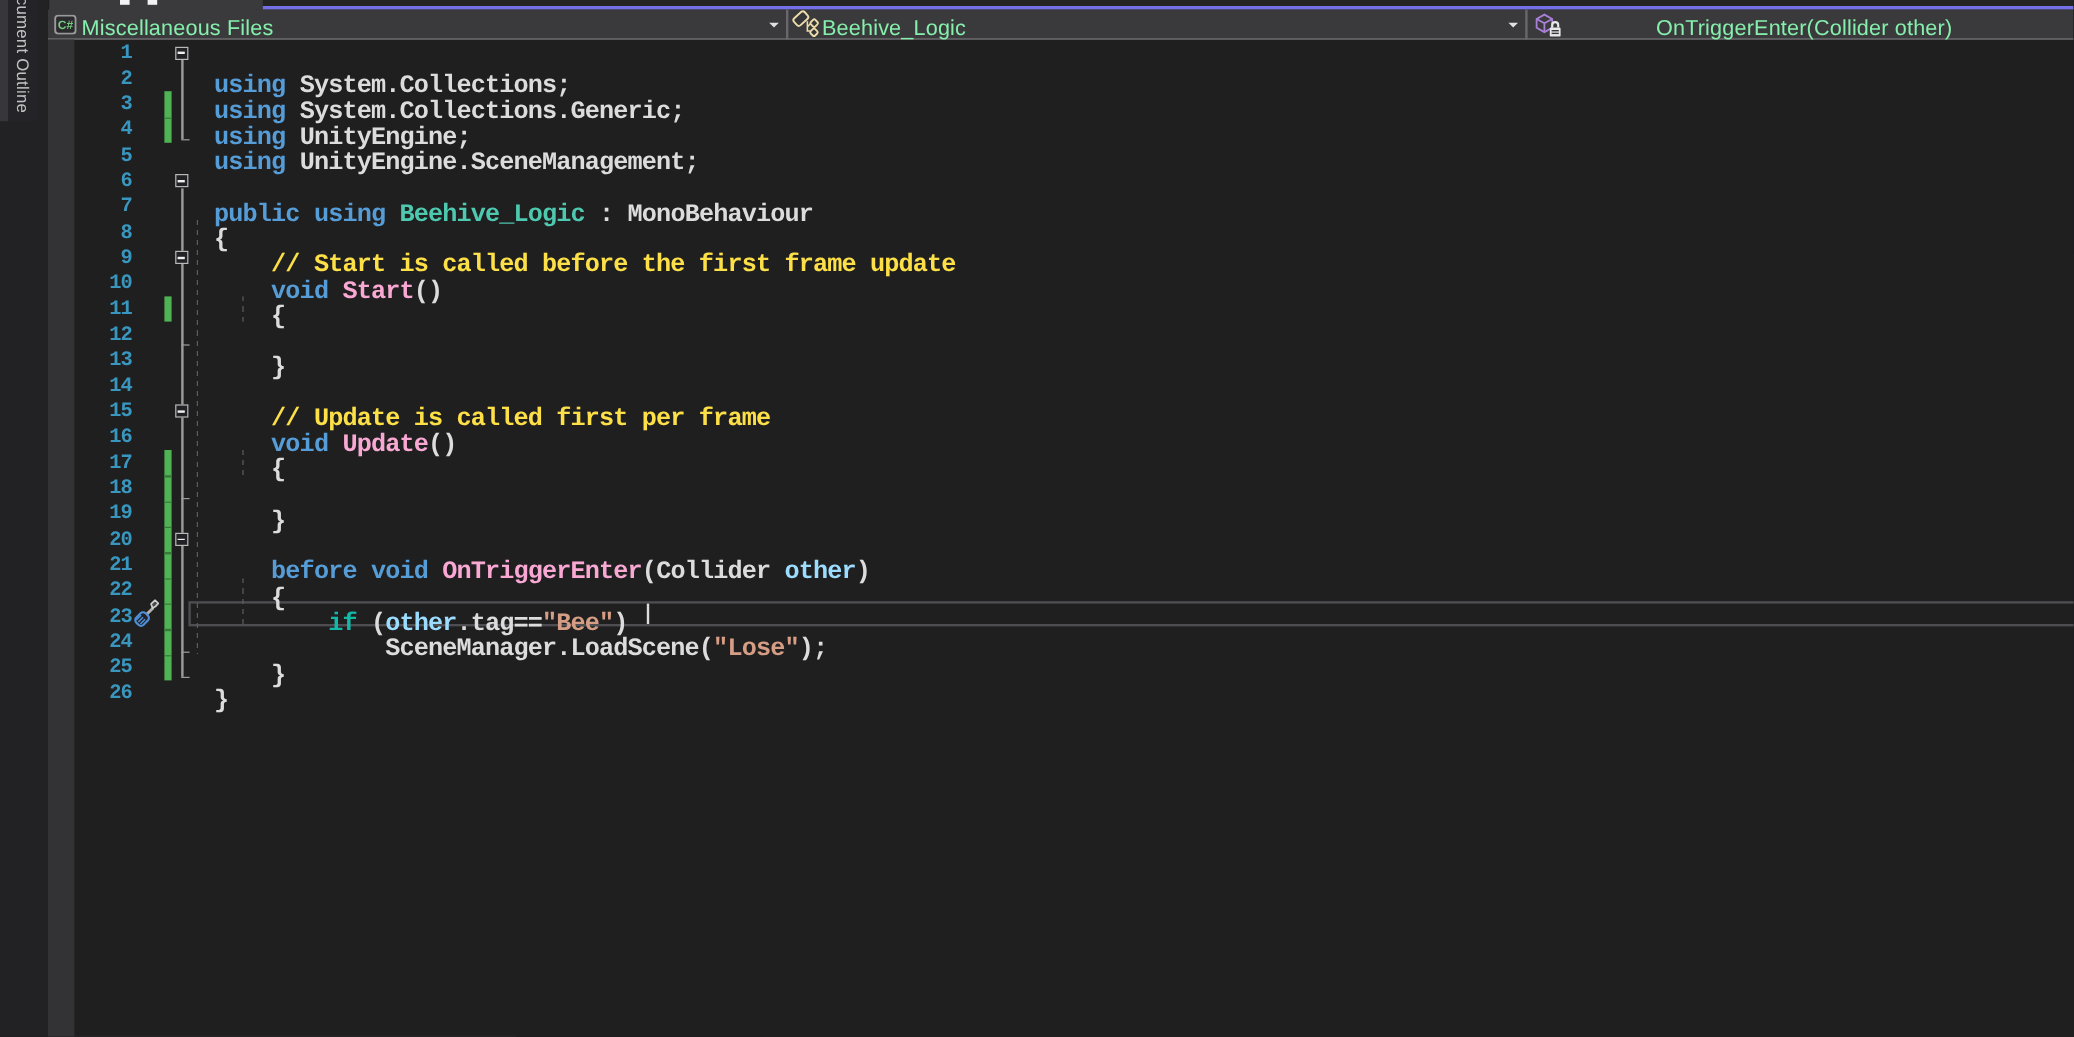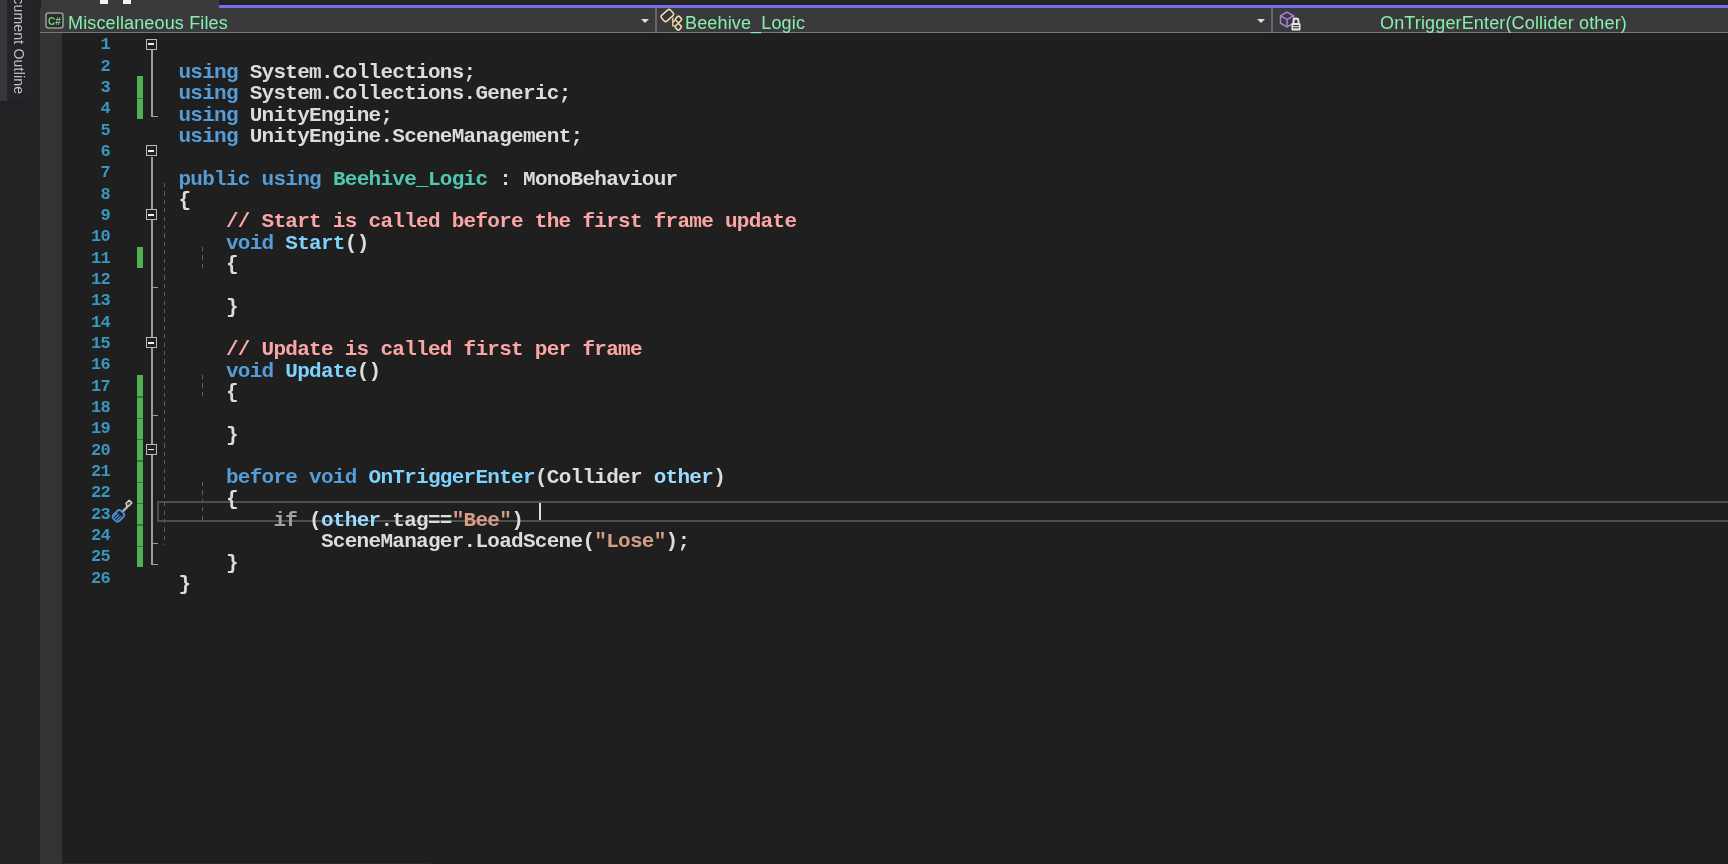--- a/index.html
+++ b/index.html
@@ -16,22 +16,22 @@
   .blob{top:0;height:4px;background:#f2f2f2;}
   
   #navbar{left:40px;top:8px;width:1688px;height:24.5px;background:#3a3a3d;}
   .navdiv{top:8px;width:2.6px;height:24.5px;background:#67676c;}
   .navtxt{top:12.5px;font-size:18px;letter-spacing:0.15px;color:#86efac;}
   .tri{width:0;height:0;border-left:4.5px solid transparent;border-right:4.5px solid transparent;border-top:4.5px solid #e0e0e0;}
   
   #indmargin{left:40px;top:33px;width:22px;height:831px;background:#333336;}
   #gutter{left:60px;top:34.3px;width:50px;text-align:right;color:#3997BF;font-family:"Liberation Mono",monospace;font-size:17px;letter-spacing:-0.72px;line-height:21.33px;font-weight:700;white-space:pre;}
   #code{left:160.4px;top:44px;color:#DCDCDC;font-family:"Liberation Mono",monospace;font-size:21px;letter-spacing:-0.72px;line-height:21.33px;font-weight:700;white-space:pre;margin:18px;}
-  .k{color:#569CD6}.ck{color:#a3a3a3}.t{color:#4EC9B0}.m{color:#7dd3fc}
-  .pm{color:#9CDCFE}.s{color:#D69D85}.c{color:#fca5a5}
+  .k{color:#569CD6}.ck{color:#14b8a6}.t{color:#4EC9B0}.m{color:#f9a8d4}
+  .pm{color:#9CDCFE}.s{color:#D69D85}.c{color:#fde047}
   .gbar{left:136.5px;width:6px;background:#4FB253;}
   .oline{width:1.2px;background:#9c9c9c;left:151.4px;}
   .otick{height:1.2px;background:#9c9c9c;left:151.4px;width:7px;}
   .obox{left:146px;width:9px;height:9px;border:1.2px solid #b9b9b9;background:#222226;}
   .obox::after{content:"";position:absolute;left:1.2px;top:3.6px;width:6.2px;height:1.6px;background:#efefef;}
   .ig{width:1px;background-image:repeating-linear-gradient(to bottom,#5d5d60 0 4.2px,transparent 4.2px 8.4px);}
   #curline{left:157px;top:501.2px;width:1581px;height:21.2px;border:2px solid #4d4d52;box-sizing:border-box;}
   #caret{left:539.2px;top:503px;width:2px;height:17px;background:#dcdcdc;}
 </style>
 </head>

